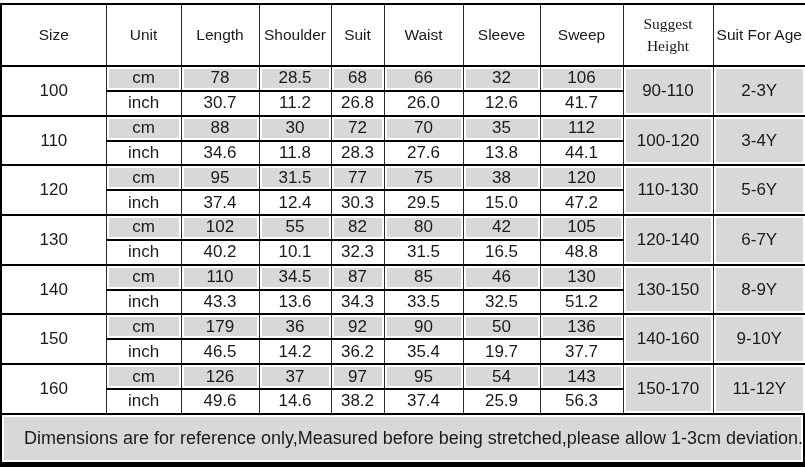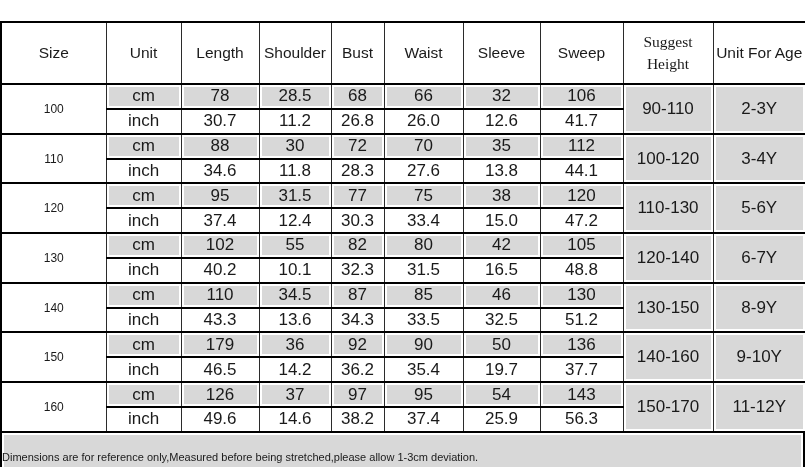--- a/index.html
+++ b/index.html
@@ -4,21 +4,21 @@
 <style>
   html, body {
     margin: 0;
     padding: 0;
     background: #ffffff;
   }
   .page {
     width: 805px;
     height: 467px;
     box-sizing: border-box;
-    padding-top: 21px;
+    padding-top: 3px;
     overflow: hidden;
     background: #ffffff;
     font-family: "Liberation Sans", "DejaVu Sans", sans-serif;
     color: var(--text, #1a1a1a);
   }
   table.size-table {
     width: 805px;
     height: 412px;
     border-collapse: collapse;
     table-layout: fixed;
@@ -47,35 +47,35 @@
     border-left: 1px solid var(--grid, #222);
     border-right: 1px solid var(--grid, #222);
     background: #ffffff;
   }
   tr.cm-row td { border-top: 2px solid var(--line, #000); }
   td.mid { border-bottom: 2px solid var(--line, #000); }
   td.gray {
     background: var(--cell-gray, #d8d8d8);
     box-shadow: inset 0 0 0 2px #ffffff;
   }
-  td.size-cell { font-size: 12px; background: #ffffff; }
+  td.size-cell { font-size: 17px; background: #ffffff; }
   .footer {
     width: 805px;
     height: 52px;
     box-sizing: border-box;
     margin: 0;
     background: var(--cell-gray, #d8d8d8);
     border: 2px solid var(--line, #000);
     border-top: none;
     border-bottom: 5px solid var(--line, #000);
     box-shadow: inset 0 0 0 2px #ffffff;
     display: flex;
     align-items: center;
-    justify-content: flex-start;
-    font-size: 11px;
+    justify-content: flex-end;
+    font-size: 18px;
     color: var(--text, #1a1a1a);
   }
 </style>
 </head>
 <body>
 
 <div class="page">
   <table class="size-table">
     <colgroup>
       <col style="width:105px">
@@ -88,26 +88,26 @@
       <col style="width:83px">
       <col style="width:90px">
       <col style="width:93px">
     </colgroup>
     <thead>
       <tr>
         <th>Size</th>
         <th>Unit</th>
         <th>Length</th>
         <th>Shoulder</th>
-        <th>Bust</th>
+        <th>Suit</th>
         <th>Waist</th>
         <th>Sleeve</th>
         <th>Sweep</th>
         <th class="wrap">Suggest Height</th>
-        <th>Unit For Age</th>
+        <th>Suit For Age</th>
       </tr>
     </thead>
     <tbody>
         <tr class="cm-row">
           <td class="size-cell" rowspan="2">100</td>
           <td class="gray mid">cm</td>
           <td class="gray mid">78</td>
           <td class="gray mid">28.5</td>
           <td class="gray mid">68</td>
           <td class="gray mid">66</td>
@@ -156,21 +156,21 @@
           <td class="gray mid">38</td>
           <td class="gray mid">120</td>
           <td class="gray" rowspan="2">110-130</td>
           <td class="gray" rowspan="2">5-6Y</td>
         </tr>
         <tr class="inch-row">
           <td>inch</td>
           <td>37.4</td>
           <td>12.4</td>
           <td>30.3</td>
-          <td>33.4</td>
+          <td>29.5</td>
           <td>15.0</td>
           <td>47.2</td>
         </tr>
         <tr class="cm-row">
           <td class="size-cell" rowspan="2">130</td>
           <td class="gray mid">cm</td>
           <td class="gray mid">102</td>
           <td class="gray mid">55</td>
           <td class="gray mid">82</td>
           <td class="gray mid">80</td>

